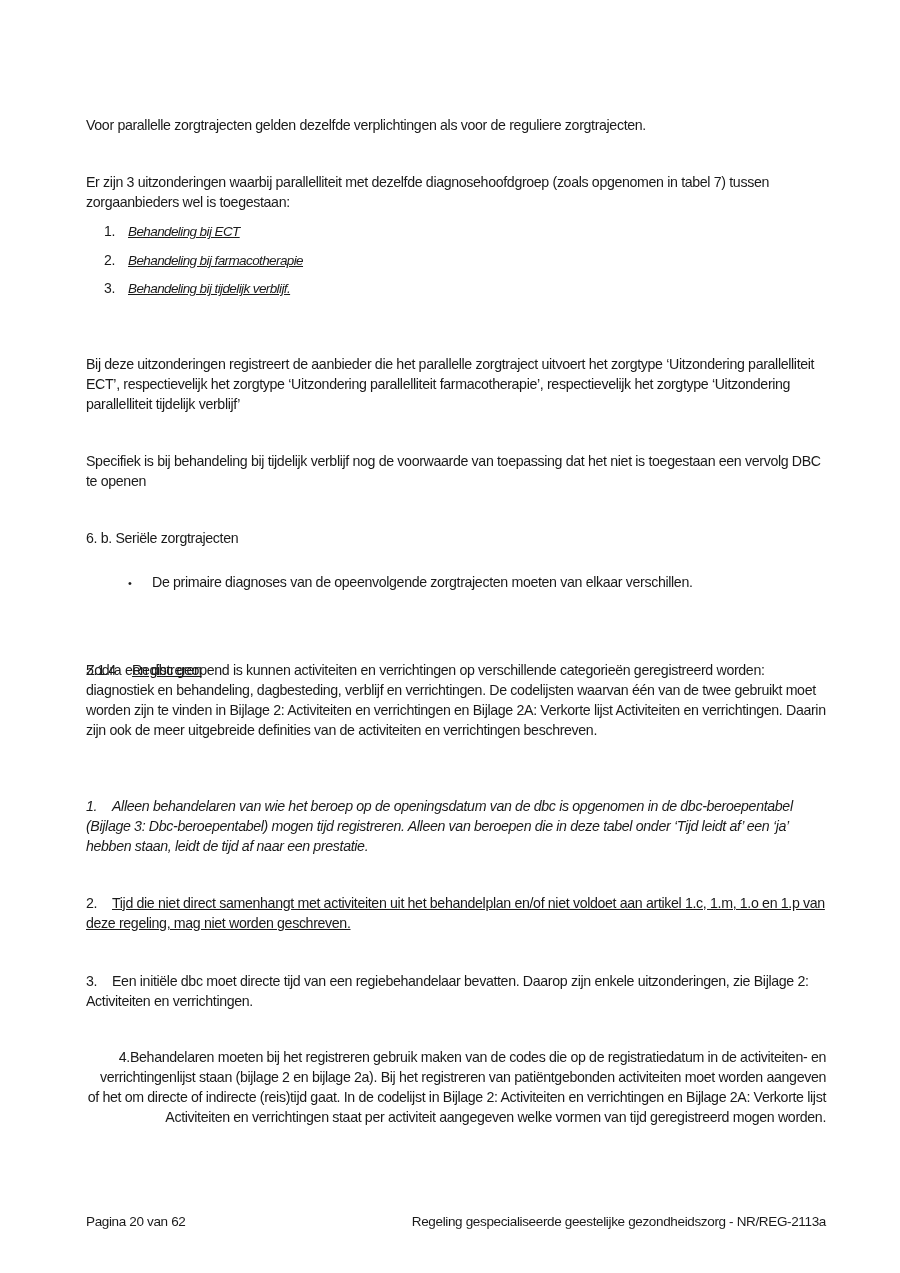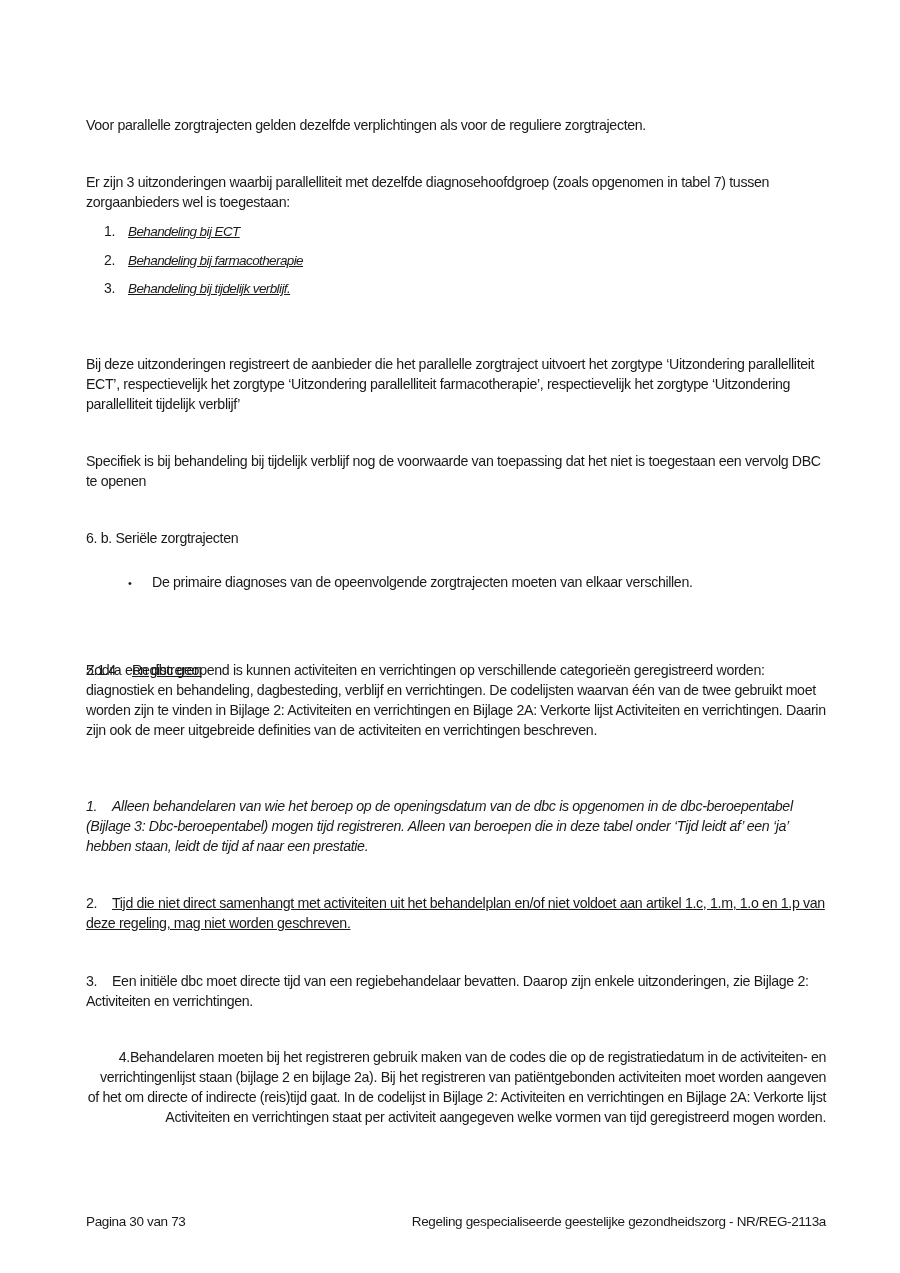--- a/index.html
+++ b/index.html
@@ -74,15 +74,15 @@
     <span class="item-num">3.</span><span>Een initiële dbc moet directe tijd van een regiebehandelaar bevatten. Daarop zijn enkele uitzonderingen, zie Bijlage 2: Activiteiten en verrichtingen.</span>
   </p>
 
   <p class="blk" style="top:1047px;text-align:right;">
     <span class="item-num">4.</span><span>Behandelaren moeten bij het registreren gebruik maken van de codes die op de registratiedatum in de activiteiten- en verrichtingenlijst staan (bijlage 2 en bijlage 2a). Bij het registreren van patiëntgebonden activiteiten moet worden aangeven of het om directe of indirecte (reis)tijd gaat. In de codelijst in Bijlage 2: Activiteiten en verrichtingen en Bijlage 2A: Verkorte lijst Activiteiten en verrichtingen staat per activiteit aangegeven welke vormen van tijd geregistreerd mogen worden.</span>
   </p>
 
 </div>
 
 <div class="footer">
-  <span class="left">Pagina 30 van 73</span>
+  <span class="left">Pagina 20 van 62</span>
   <span class="right">Regeling gespecialiseerde geestelijke gezondheidszorg - NR/REG-2113a</span>
 </div>
 
 </body></html>

